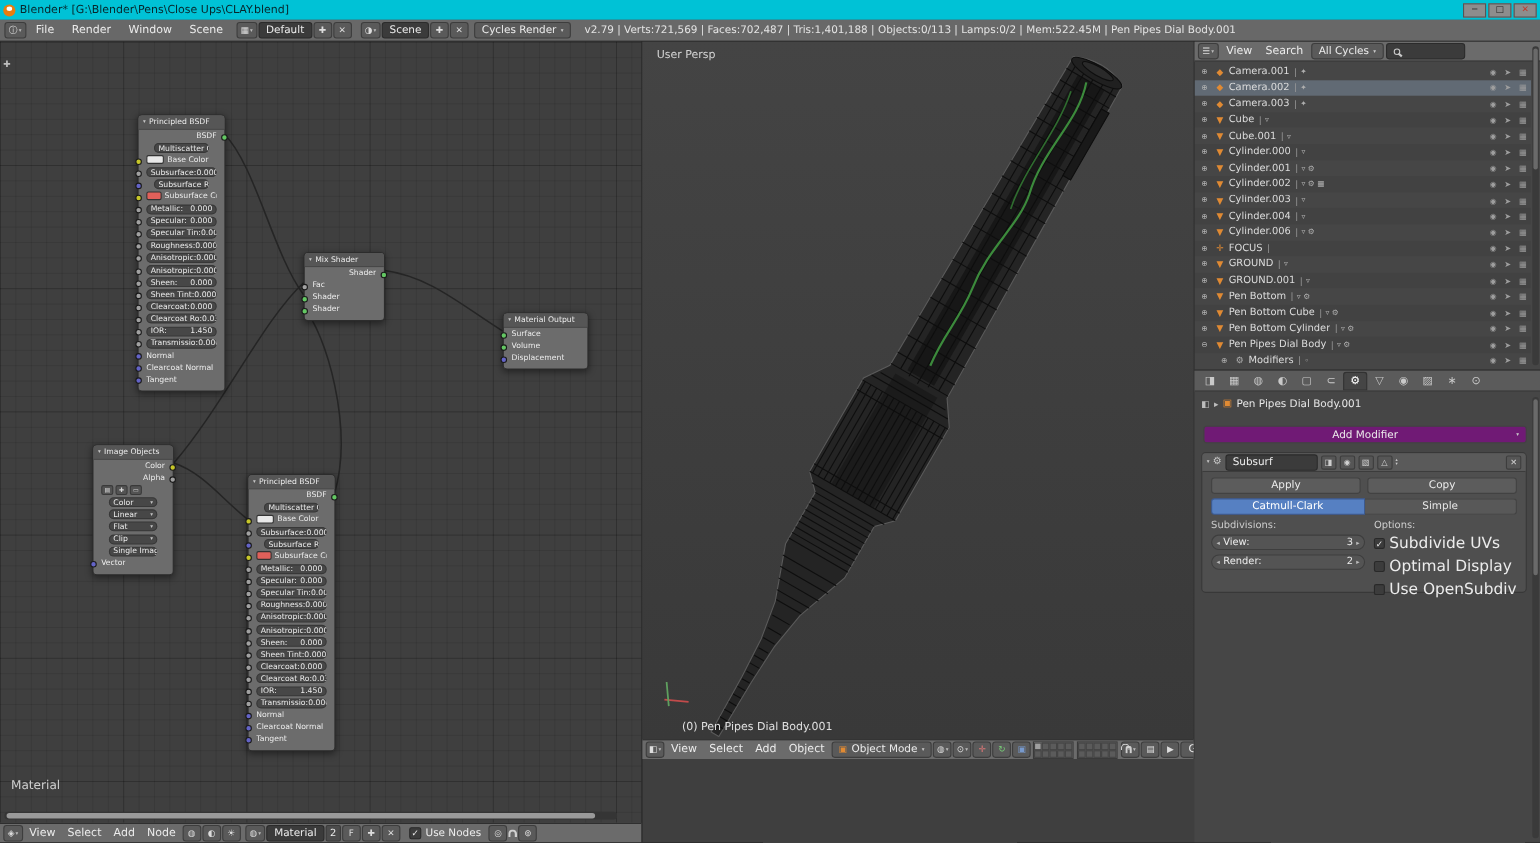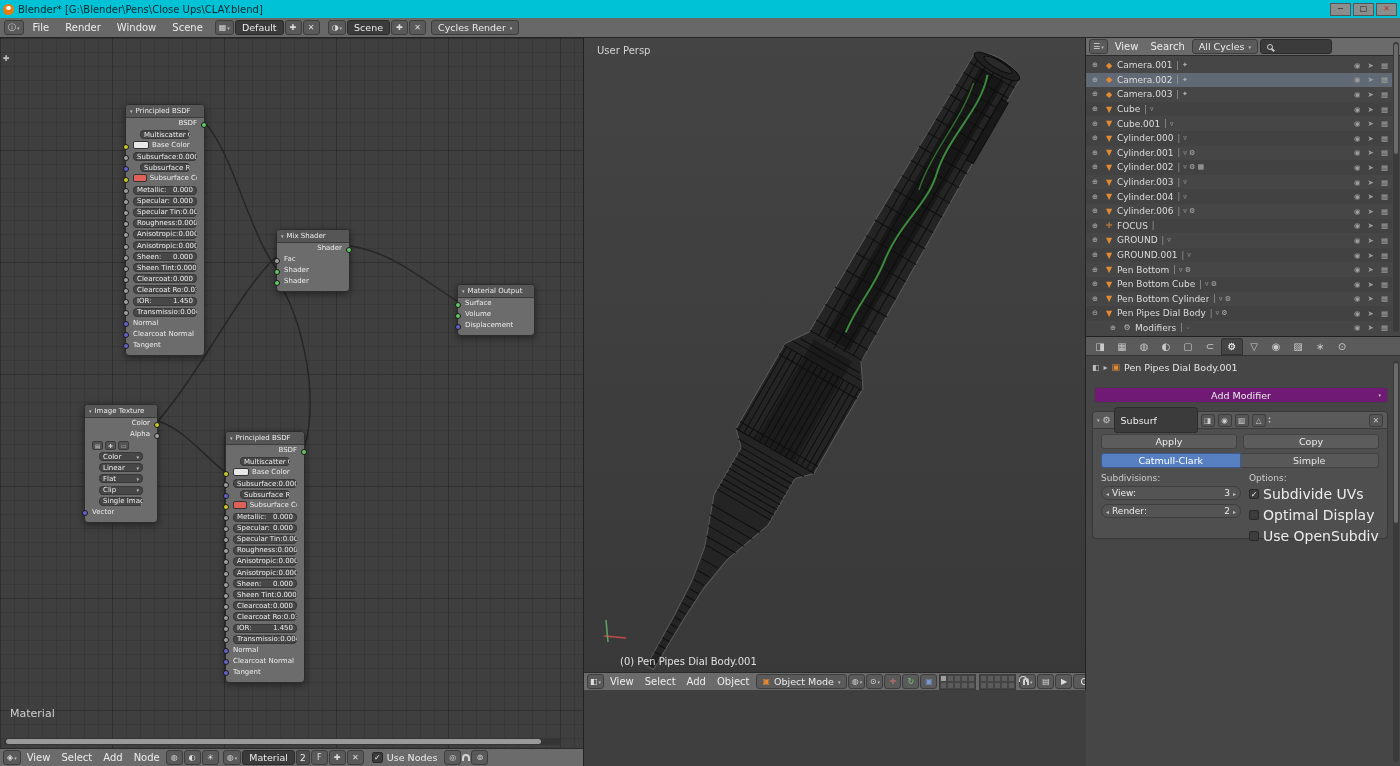--- a/index.html
+++ b/index.html
@@ -177,20 +177,21 @@
           <span class="dd">▾</span>
         </span>
       <span class="dark-field">Scene</span>
       <span class="icon-btn">✚</span>
       <span class="icon-btn">✕</span>
     </span>
     <span class="pill">
         <span>Cycles Render</span>
         <span class="dd">▾</span>
       </span>
+    <span class="stats">v2.79 | Verts:721,569 | Faces:702,487 | Tris:1,401,188 | Objects:0/113 | Lamps:0/2 | Mem:522.45M | Pen Pipes Dial Body.001</span>
   </div>
 
   <div class="node-editor">
     <div class="ne-canvas">
       <span class="plus-ov">✚</span>
       <svg class="wires" width="584" height="710">
         <g fill="none" stroke="#252525" stroke-width="1.4">
           <path d="M204,84 C232,112 248,192 276,230"></path>
           <path d="M304,411 C322,350 296,265 276,241"></path>
           <path d="M350,208 C392,214 420,240 457,263"></path>
@@ -441,21 +442,21 @@
           <div class="nrow in">
               <span class="sock l vector"></span>
               <span class="plain">Displacement</span>
             </div>
         </div>
       </div>
 
       <div class="node" style="left:84px;top:366px;width:74px">
         <div class="node-h">
             <span class="carr">▾</span>
-            <span>Image Texture</span>
+            <span>Image Objects</span>
           </div>
         <div class="node-b">
           <div class="nrow out">
               <span class="plain">Color</span>
               <span class="sock r color"></span>
             </div>
           <div class="nrow out">
               <span class="plain">Alpha</span>
               <span class="sock r value"></span>
             </div>
@@ -1144,21 +1145,21 @@
       </div>
       <div class="addmod">
         <span>Add Modifier</span>
           <span class="dd">▾</span>
       </div>
 
       <div class="modpanel">
         <div class="mp-head">
           <span class="carr">▾</span>
           <span class="mic">⚙</span>
-          <span class="dark-field" style="width:84px;height:26px">Subsurf</span>
+          <span class="dark-field" style="width:84px;height:15px">Subsurf</span>
           <span class="tgl">◨</span>
           <span class="tgl">◉</span>
           <span class="tgl">▧</span>
           <span class="tgl">△</span>
           <span class="updown">
               <span>▴</span>
               <span>▾</span>
             </span>
           <span class="tgl" style="margin-left:auto">✕</span>
         </div>

